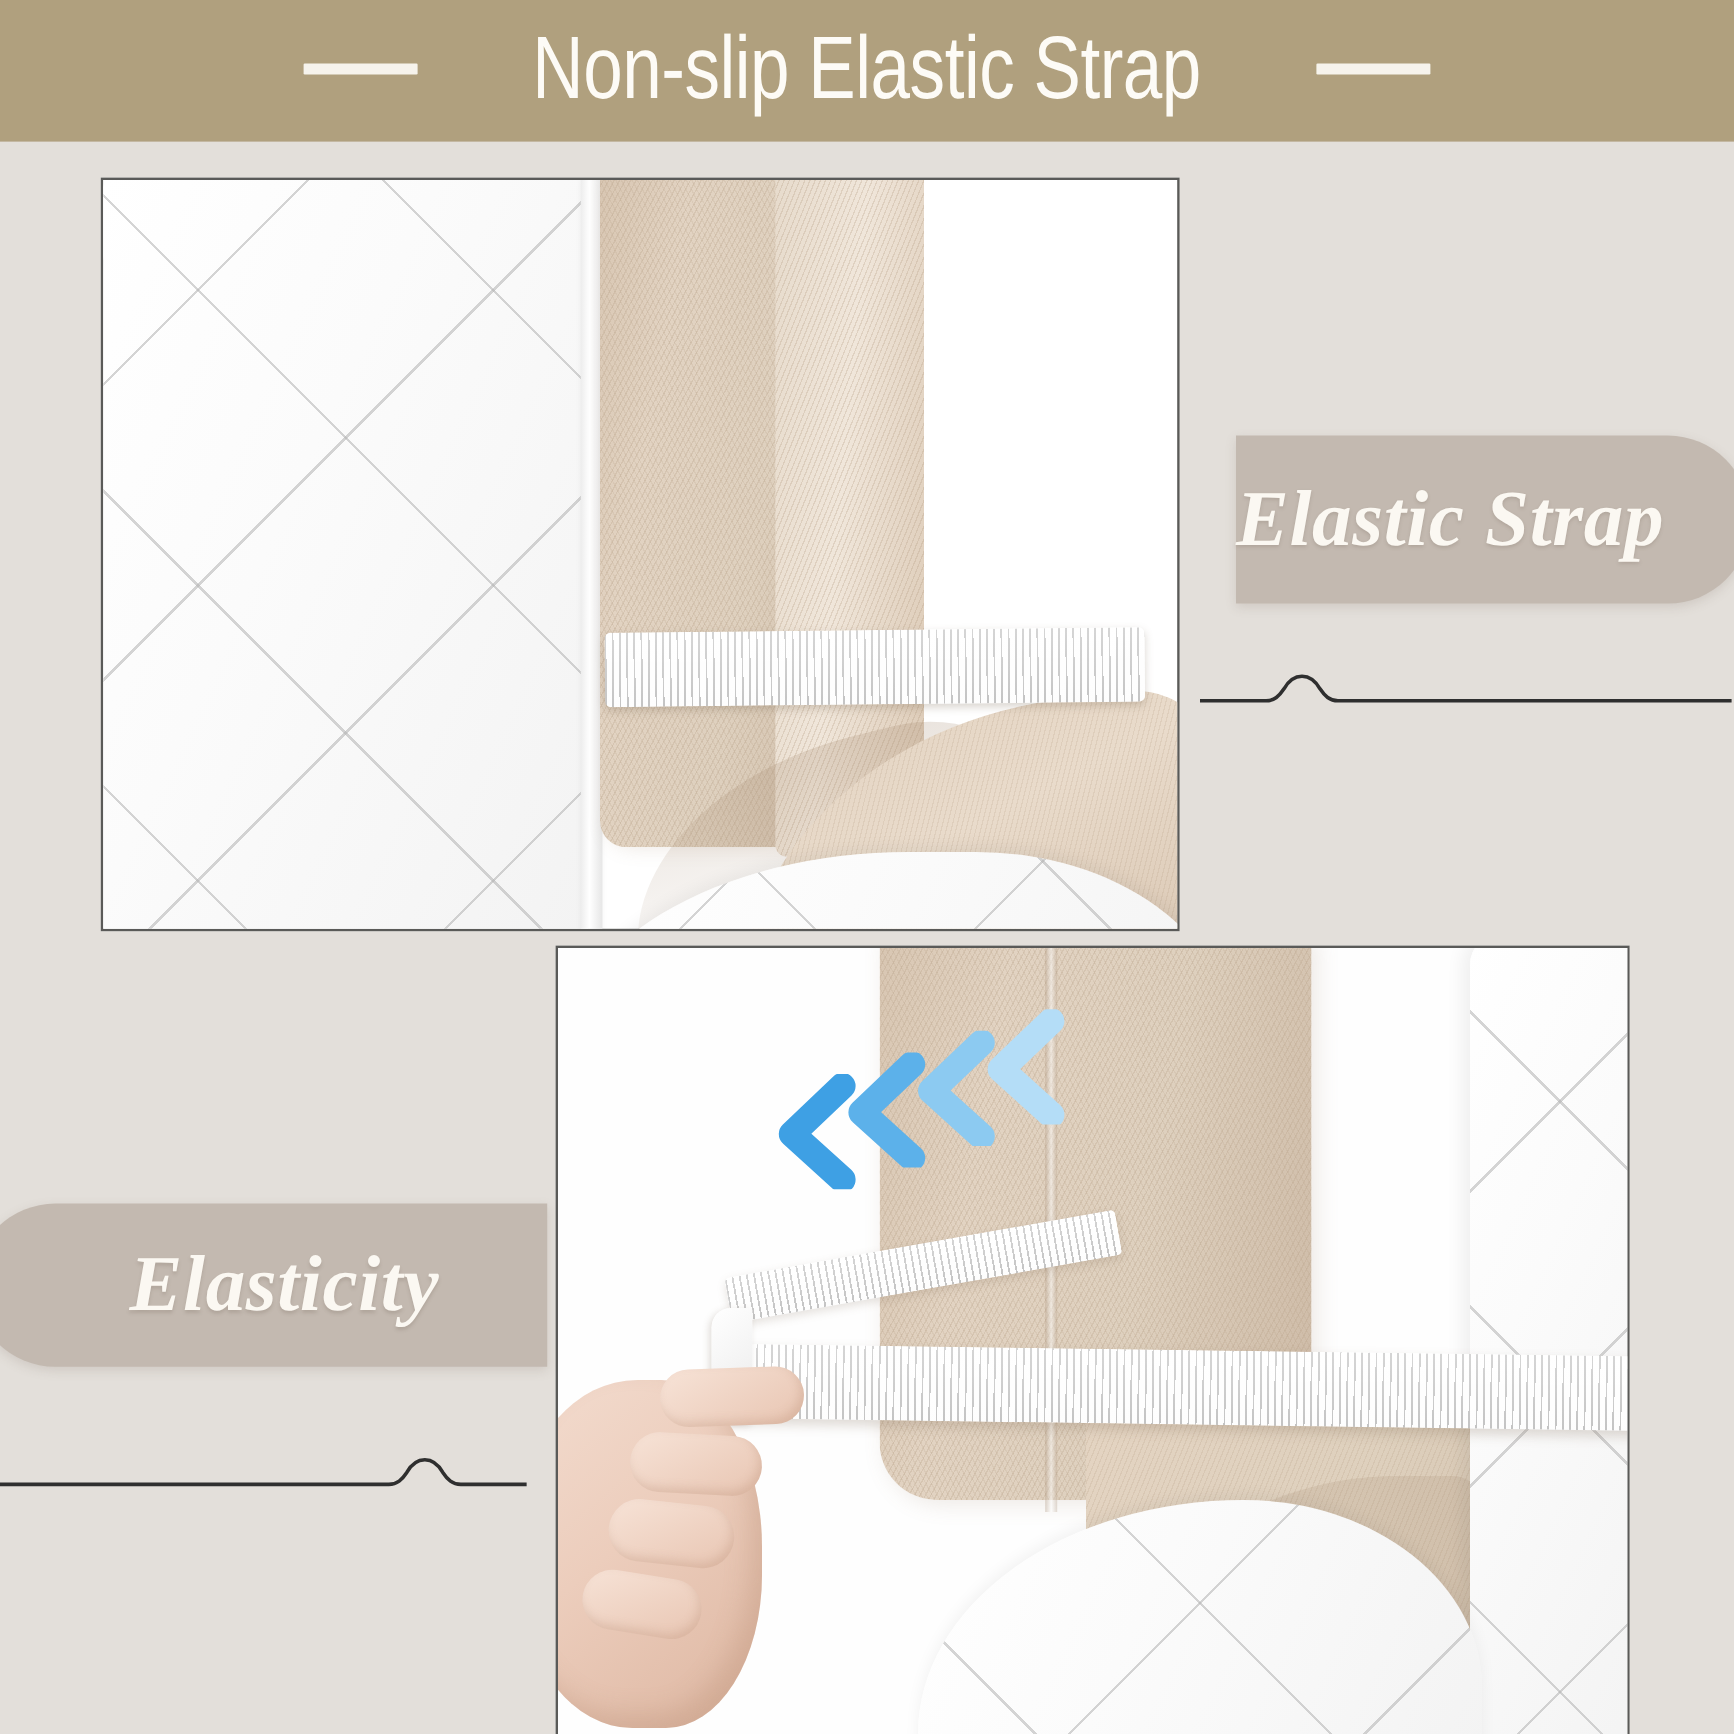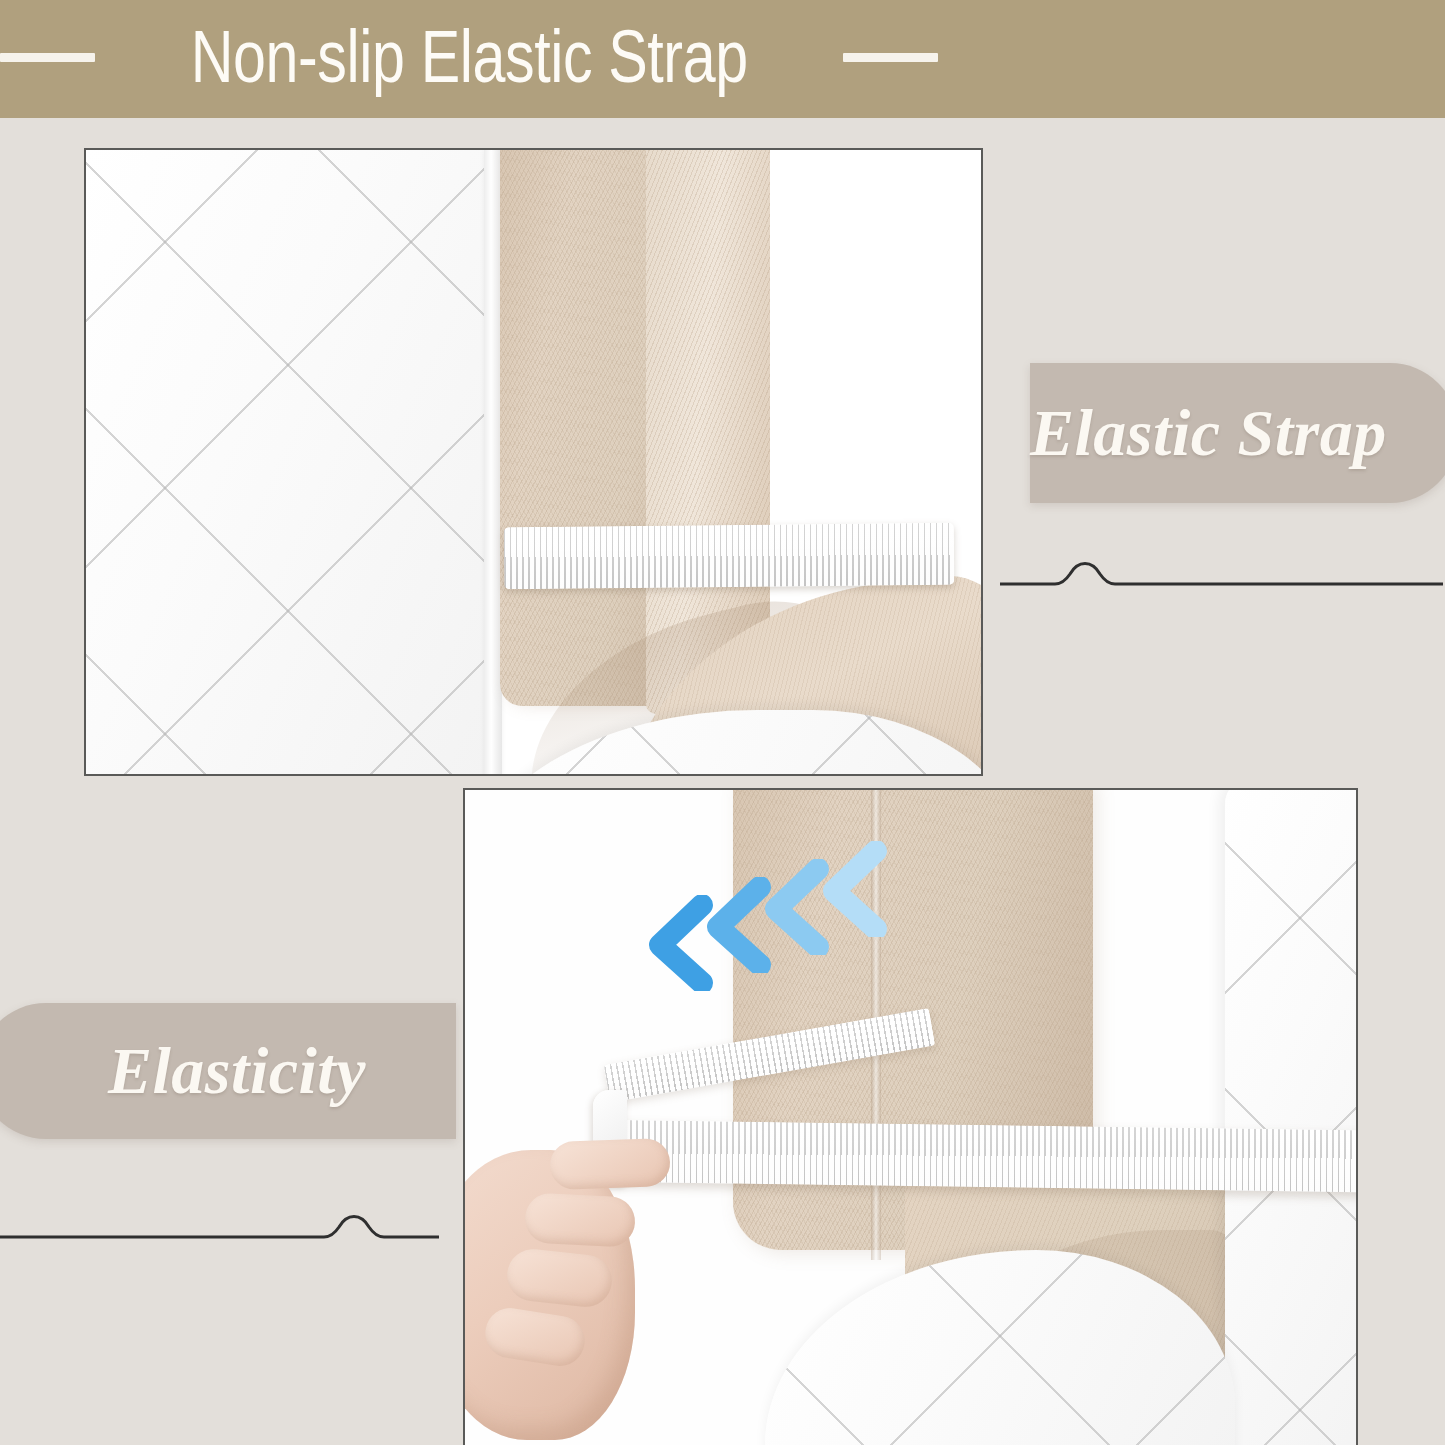--- a/index.html
+++ b/index.html
@@ -8,21 +8,21 @@
     background:#e3dfda;
     font-family:"Liberation Sans", sans-serif;
     overflow:hidden;
     position:relative;
   }
 
   
   .header-bar{
     position:absolute; left:0; top:0; width:1445px; height:118px;
     background:#b0a07e;
-    display:flex; align-items:center; justify-content:flex-start;
+    display:flex; align-items:center; justify-content:center;
   }
   .header-inner{ display:flex; align-items:center; gap:26px; transform:translateY(-2px); }
   .title-dash{
     width:95px; height:9px; background:#f6f3ec; border-radius:1px; flex:none;
   }
   .header-title{
     color:#fdfbf6;
     font-family:"Liberation Sans", sans-serif;
     font-size:74px;
     font-weight:400;

